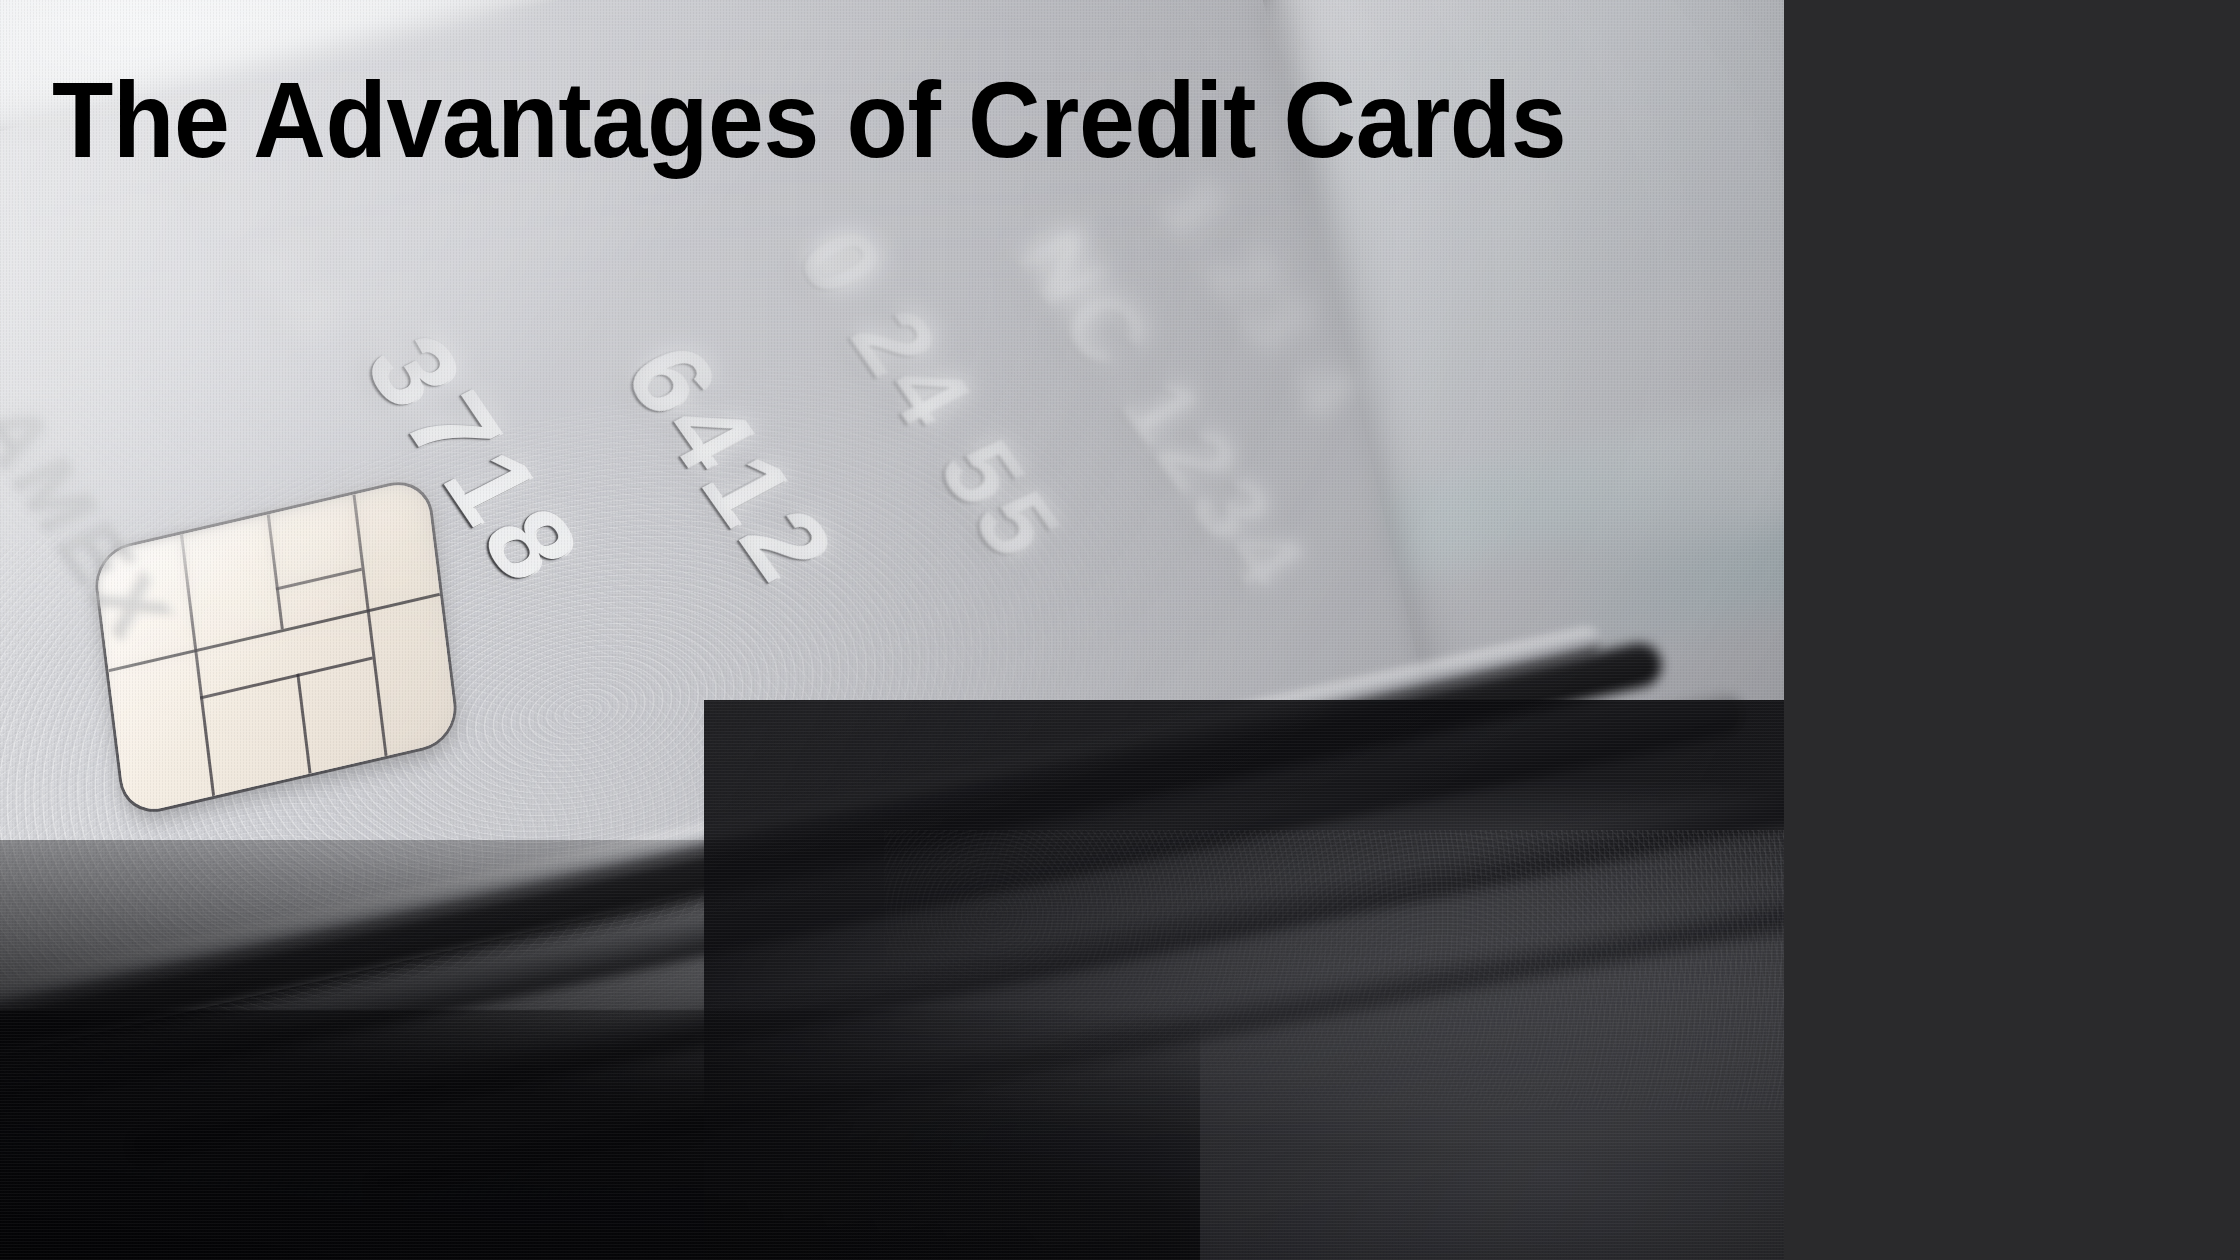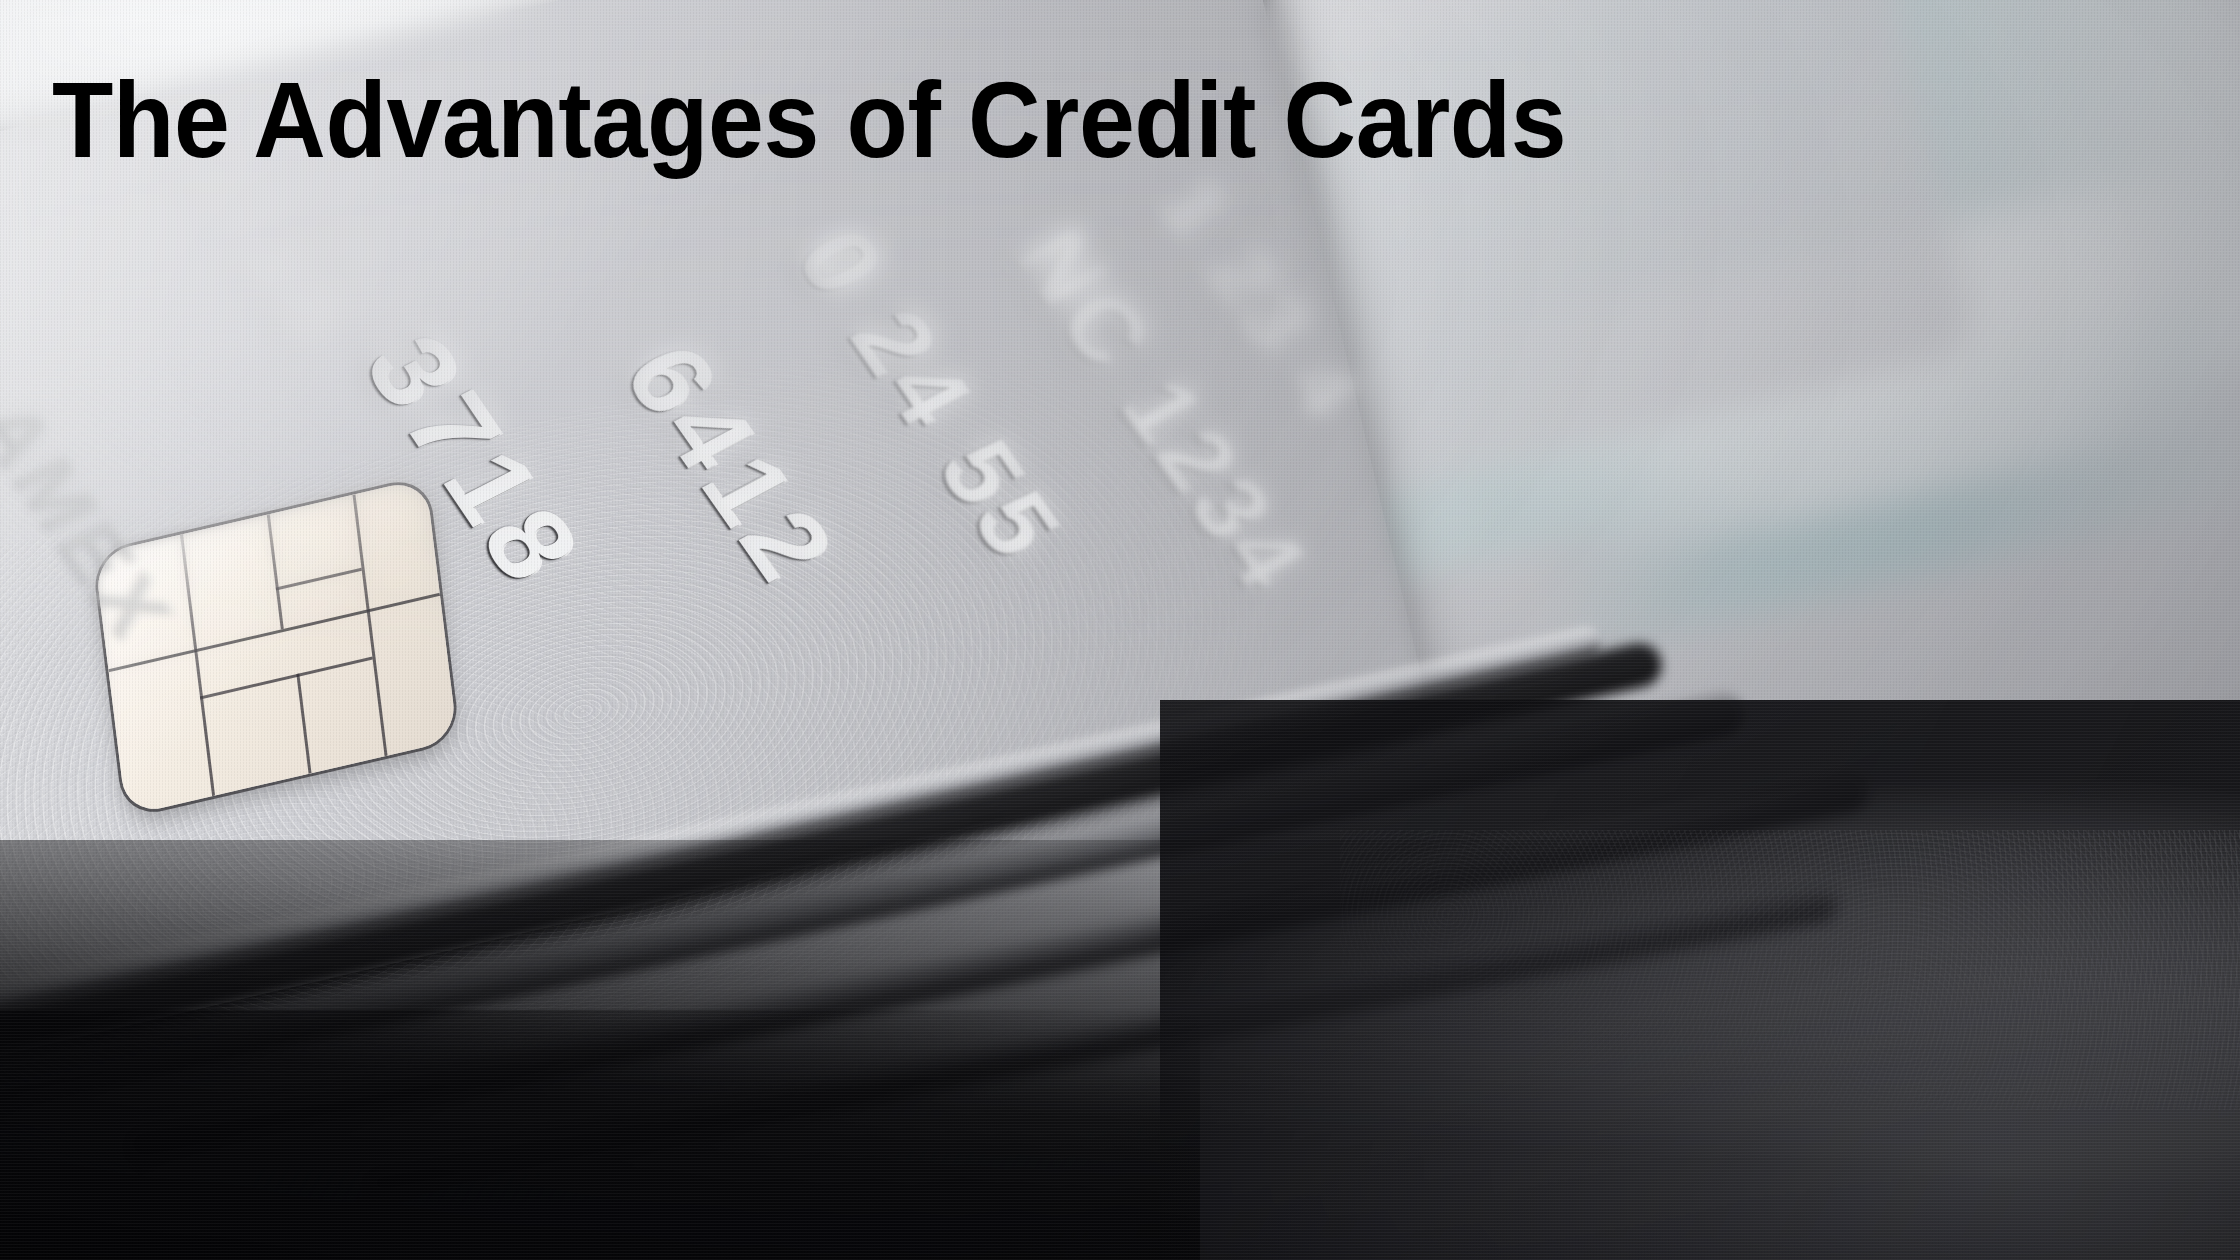--- a/index.html
+++ b/index.html
@@ -1,21 +1,21 @@
 <!DOCTYPE html>
 <html lang="en"><head>
 <meta charset="utf-8">
 <title>The Advantages of Credit Cards</title>
 <style>
   html,body{margin:0;padding:0;background:#2a2a2c;}
   *{box-sizing:border-box;}
 
   .banner{
     position:relative;
-    width:2240px;
+    width:1784px;
     height:1260px;
     overflow:hidden;
     font-family:"Liberation Sans", sans-serif;
     background:#c9cacd;
   }
 
   
   .photo{position:absolute;inset:0;overflow:hidden;}
 
   

